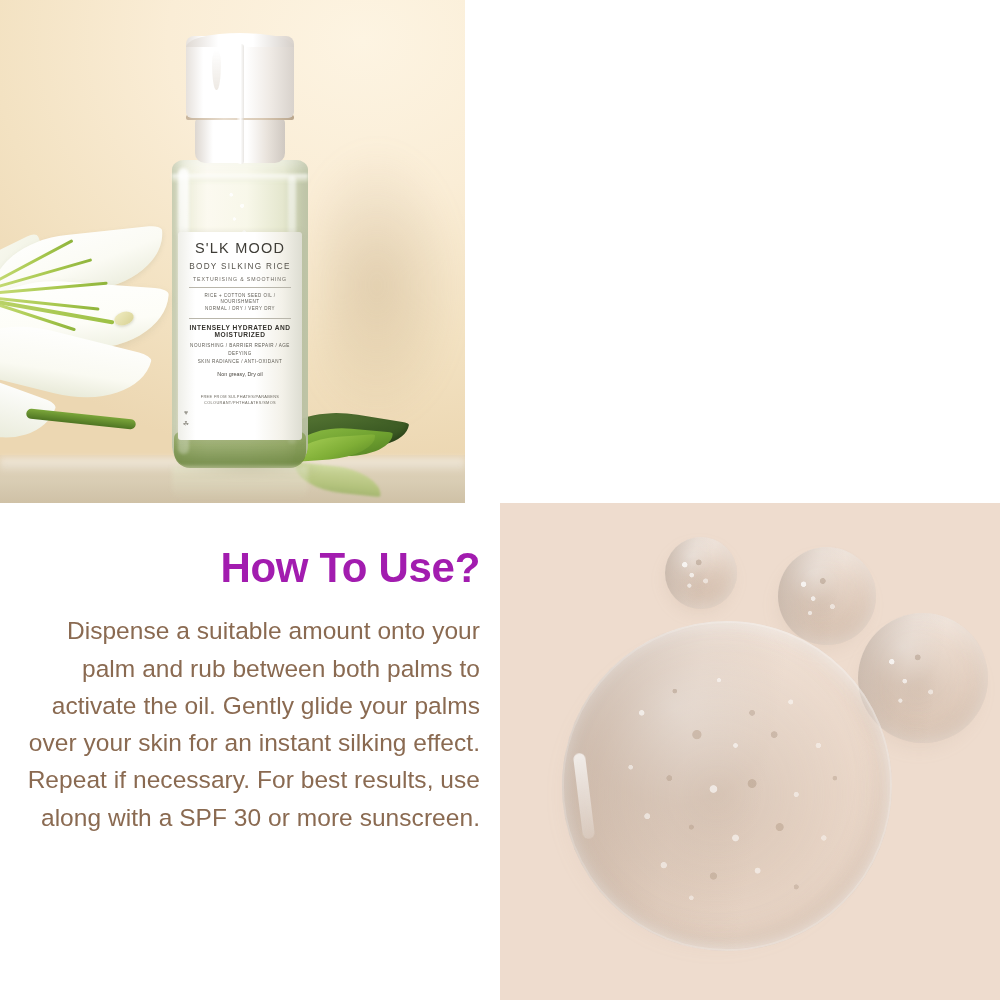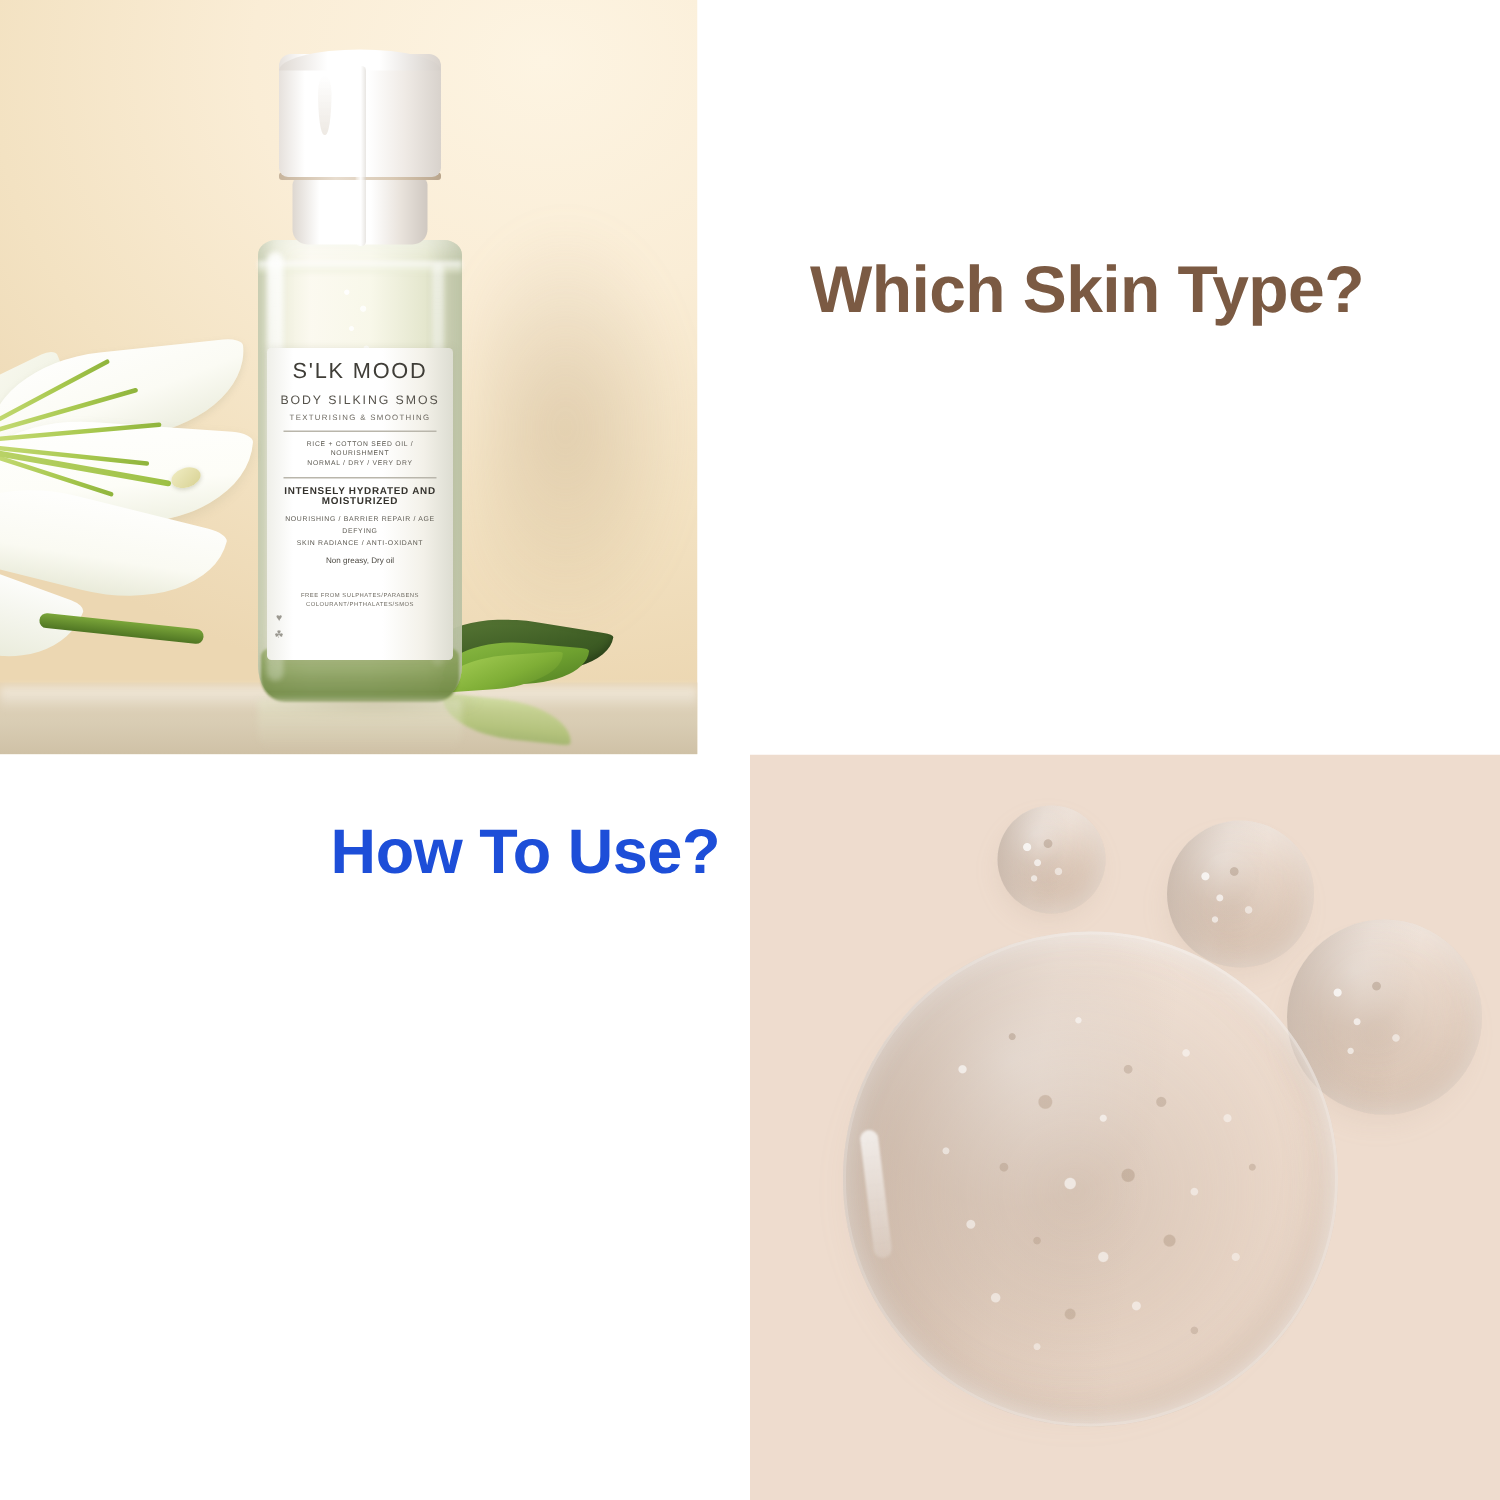--- a/index.html
+++ b/index.html
@@ -261,21 +261,21 @@
   #skintype-value {
     font-size: 25px; font-weight: 400; color: #8a6a51;
     margin: 26px 0 0; letter-spacing: .1px;
   }
 
   
   #howto-inner {
     position: absolute; left: 18px; top: 42px; width: 462px; text-align: right;
   }
   #howto-heading {
-    font-size: 42px; font-weight: 700; color: #1d4ed8;
+    font-size: 42px; font-weight: 700; color: #a21caf;
     letter-spacing: -0.3px; margin: 0 0 22px; line-height: 1.08;
   }
   #howto-body {
     font-size: 24.5px; font-weight: 400; color: #8a6a51;
     line-height: 1.52; margin: 0; letter-spacing: .05px;
   }
 
   
   #serum-bg { position: absolute; inset: 0; background: #eedcce; }
   .drop {
@@ -394,21 +394,21 @@
 
       <div id="bottle-neck"></div>
       <div id="cap-seam"></div>
       <div id="bottle-cap"></div>
       <div id="bottle-cap-top"></div>
       <div id="cap-drip"></div>
       <div id="pump-stem"></div>
 
       <div id="bottle-label">
         <div id="label-brand">S'LK MOOD</div>
-        <div id="label-product">BODY SILKING SMOS</div>
+        <div id="label-product">BODY SILKING RICE</div>
         <div id="label-tagline">TEXTURISING &amp; SMOOTHING</div>
         <div class="label-rule"></div>
         <div id="label-ingredients">
           <div>RICE + COTTON SEED OIL / NOURISHMENT</div>
           <div>NORMAL / DRY / VERY DRY</div>
         </div>
         <div class="label-rule"></div>
         <div id="label-claim">INTENSELY HYDRATED AND MOISTURIZED</div>
         <div id="label-benefits">
           <div>NOURISHING / BARRIER REPAIR / AGE DEFYING</div>
@@ -436,27 +436,27 @@
       <div class="stamen" id="stamen-4"></div>
       <div class="stamen" id="stamen-5"></div>
       <div class="stamen" id="pistil"></div>
       <div id="anther"></div>
       <div id="lily-stem"></div>
     </div>
   </div>
 
   <div class="quad" id="quad-skintype">
     <div id="skintype-inner">
-      <h2 id="skintype-heading">Which Skin Type?</h2>
     </div>
   </div>
 
   <div class="quad" id="quad-howto">
     <div id="howto-inner">
       <h2 id="howto-heading">How To Use?</h2>
+      <p id="howto-body">Dispense a suitable amount onto your palm and rub between both palms to activate the oil. Gently glide your palms over your skin for an instant silking effect. Repeat if necessary. For best results, use along with a SPF 30 or more sunscreen.</p>
     </div>
   </div>
 
   <div class="quad" id="quad-serum">
     <div id="serum-bg"></div>
 
     <div class="drop-shadow" id="drop-m1-shadow"></div>
     <div class="drop" id="drop-m1"></div>
     <div class="drop-dark-edge" id="drop-m1-edge"></div>
     <div class="drop-mini-bubbles" id="drop-m1-bub"></div>

